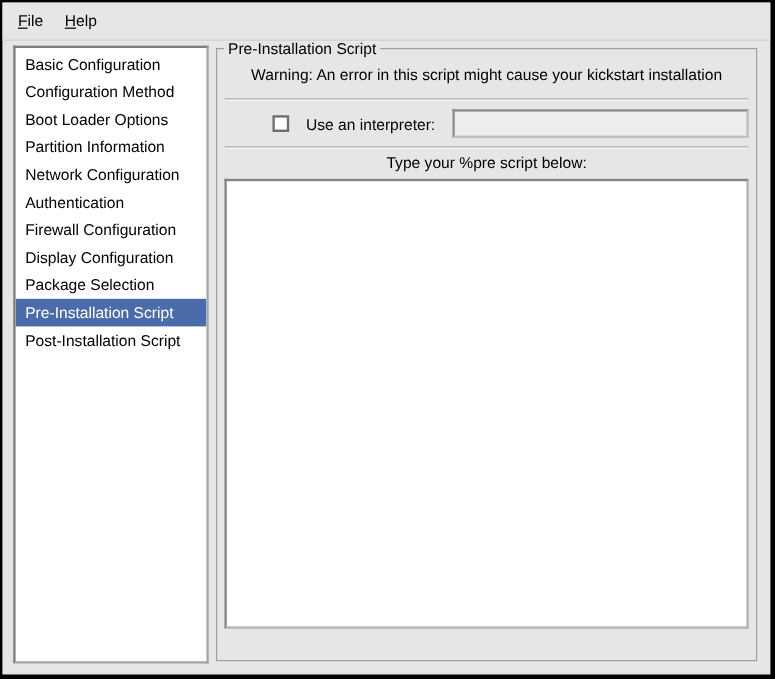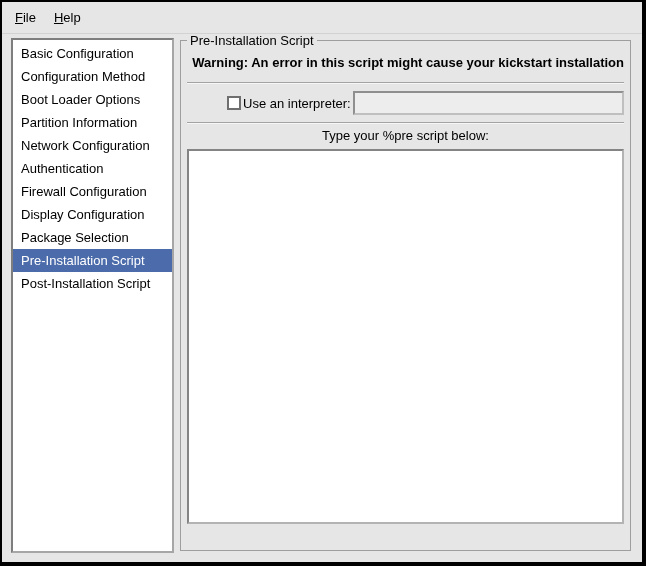--- a/index.html
+++ b/index.html
@@ -57,38 +57,37 @@
     width:451px; height:518px;
     border:1px solid #9e9e9e;
     padding:2px 6px 4px 6px;
     background:#e6e6e6;
   }
   legend.frame-title {
     padding:0 3px; margin-left:0;
     white-space:nowrap;
   }
   .warning {
-    text-align:right;
+    text-align:center;
     line-height:17px;
     margin-top:4px;
     white-space:nowrap;
-    font-weight:bold;
   }
   hr.sep {
     height:0;
     border:none;
     border-top:1px solid #a3a3a3;
     border-bottom:1px solid #f7f7f7;
   }
   .sep-1 { margin-top:11px; }
   .sep-2 { margin-top:6px; }
   .interp-row {
     display:flex; align-items:center;
     margin-top:6px;
-    gap:2px;
+    gap:14px;
     height:26px;
     padding-left:40px;
   }
   .checkbox {
     flex:0 0 auto;
     width:14px; height:14px;
     background:#fff;
     border:2px solid #6f6f6f;
   }
   .interp-label { white-space:nowrap; cursor:default; }

